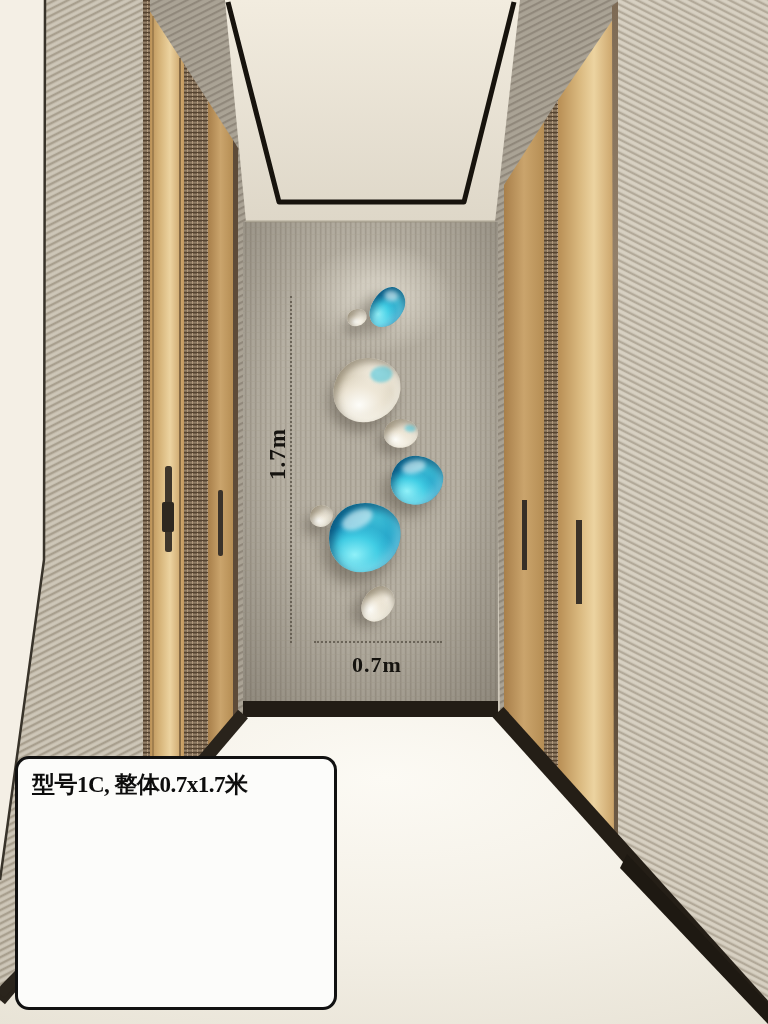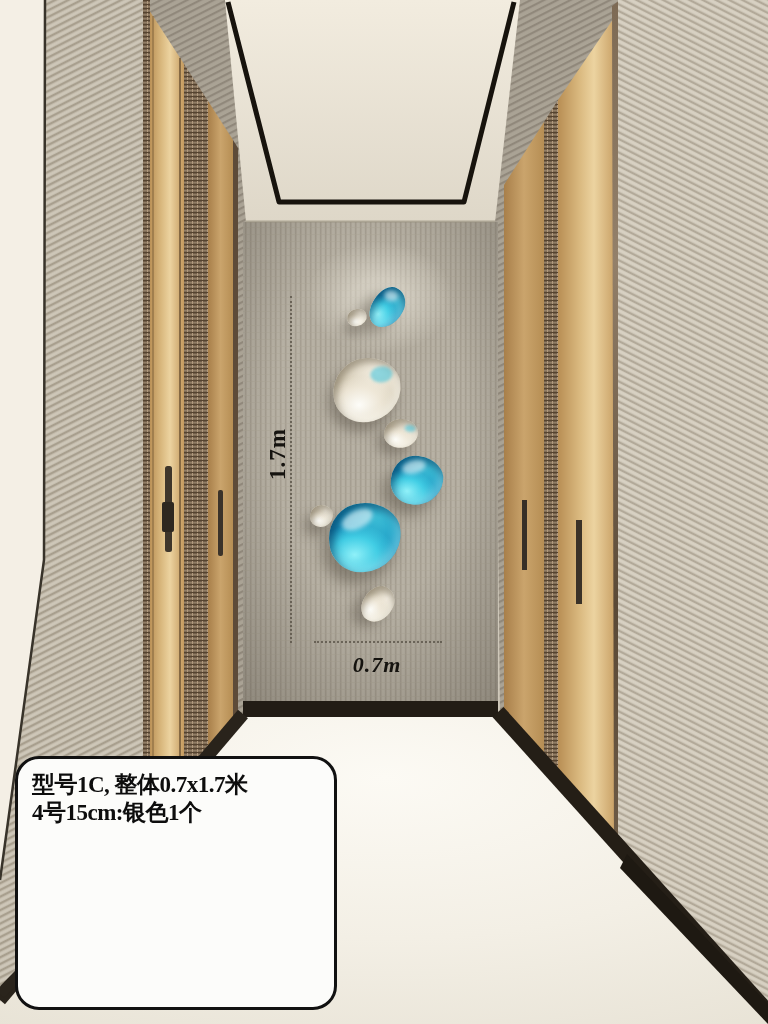--- a/index.html
+++ b/index.html
@@ -43,21 +43,21 @@
     position:absolute;color:var(--annotation_text,#15130f);
     font-size:23px;font-weight:700;letter-spacing:1px;text-align:center;
   }
   .dim-label.vertical{transform:rotate(-90deg);}
 
   
   .spec-box{
     position:absolute;left:15px;top:756px;width:292px;height:228px;
     background:var(--spec_box_bg,#fcfcfa);
     border:3px solid var(--spec_box_border,#111);
-    border-radius:24px;
+    border-radius:14px;
     padding:12px 10px 8px 14px;
     color:#0d0d0d;font-size:23px;line-height:28.4px;font-weight:700;
     letter-spacing:-0.5px;white-space:nowrap;overflow:hidden;
   }
 </style>
 </head>
 <body>
 
 <div class="scene">
 
@@ -184,20 +184,19 @@
     </div>
   <div class="pebble silver" style="left:310px;top:505px;width:23px;height:22px;"></div>
   <div class="pebble blue" style="left:329px;top:503px;width:72px;height:69px;transform:rotate(-4deg);">
       <span class="sheen"></span>
     </div>
   <div class="pebble silver" style="left:363px;top:585px;width:30px;height:38px;transform:rotate(28deg);"></div>
 
   <div class="dim-line v" style="left:290px;top:296px;height:347px;"></div>
   <div class="dim-line h" style="left:314px;top:641px;width:128px;"></div>
   <div class="dim-label vertical" style="left:246px;top:441px;width:64px;height:26px;">1.7m</div>
-  <div class="dim-label" style="left:345px;top:652px;width:64px;font-size:22px;font-style:italic;">0.7m</div>
+  <div class="dim-label" style="left:345px;top:652px;width:64px;font-size:22px;">0.7m</div>
 
   <div class="spec-box">
     <div>型号1C, 整体0.7x1.7米</div>
-    <div>4号15cm:银色1个</div>
   </div>
 
 </div>
 
 </body></html>

